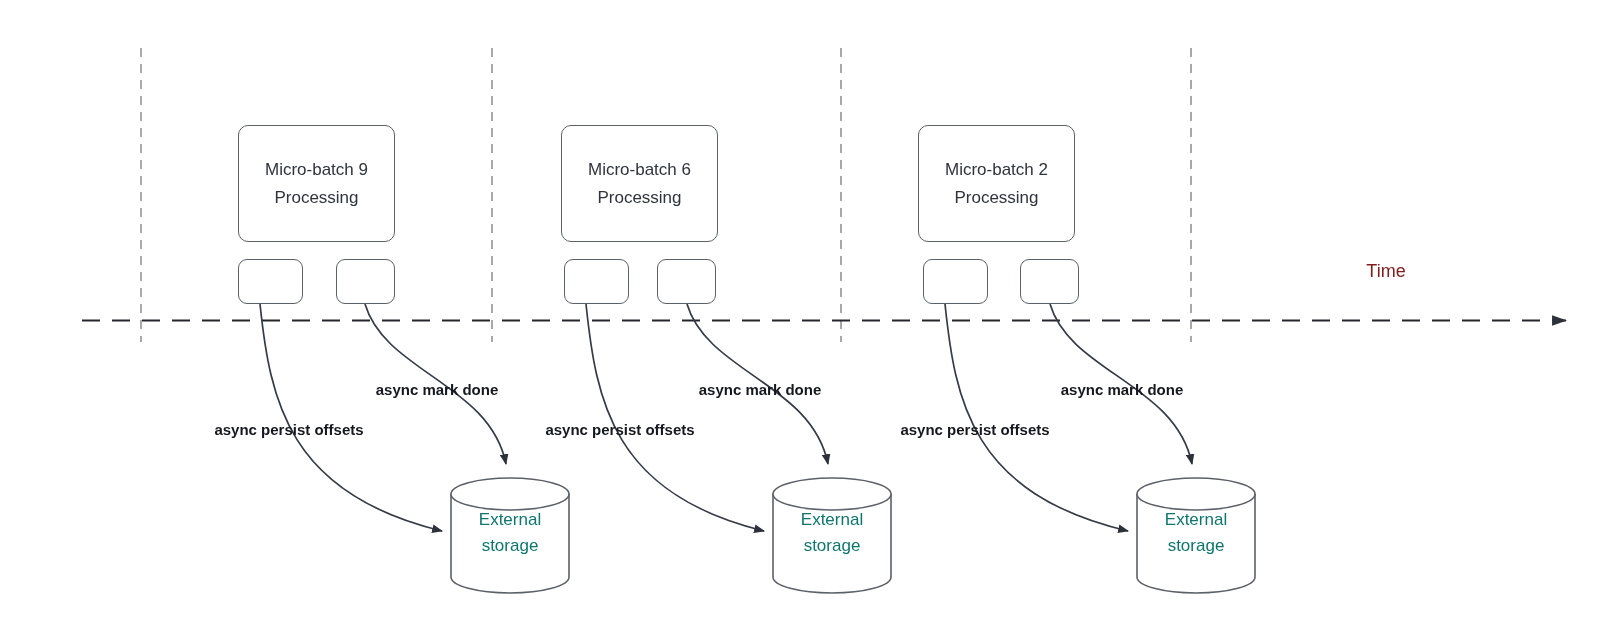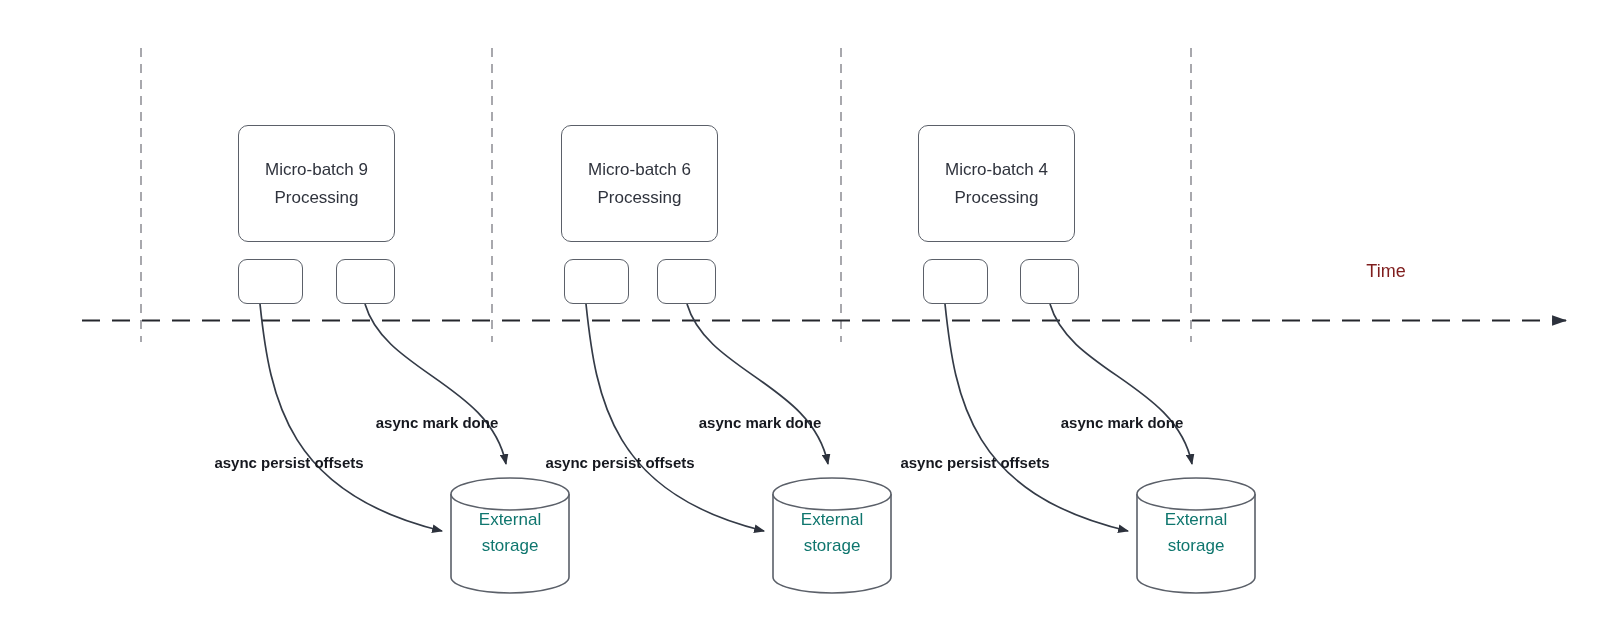--- a/index.html
+++ b/index.html
@@ -41,21 +41,20 @@
   .smallbox.left { width: 65px; }
   .smallbox.right { width: 59px; }
 
   .async-label {
     position: absolute;
     transform: translate(-50%, -50%);
     font-size: 15px;
     font-weight: bold;
     color: #16181f;
     white-space: nowrap;
-    margin-top: 33px;
   }
   .storage-label {
     position: absolute;
     width: 100px;
     transform: translateX(-50%);
     text-align: center;
     color: #0f766e;
     font-size: 17px;
     line-height: 26px;
   }
@@ -119,21 +118,21 @@
   <div class="async-label" style="left:437px; top:389px;">async mark done</div>
   <div class="storage-label" style="left:510px; top:507px;">External storage</div>
 
   <div class="bigbox" style="left:561px; top:125px;">Micro-batch 6 Processing</div>
   <div class="smallbox left" style="left:564px; top:259px;"></div>
   <div class="smallbox right" style="left:657px; top:259px;"></div>
   <div class="async-label" style="left:620px; top:429px;">async persist offsets</div>
   <div class="async-label" style="left:760px; top:389px;">async mark done</div>
   <div class="storage-label" style="left:832px; top:507px;">External storage</div>
 
-  <div class="bigbox" style="left:918px; top:125px;">Micro-batch 4 Processing</div>
+  <div class="bigbox" style="left:918px; top:125px;">Micro-batch 2 Processing</div>
   <div class="smallbox left" style="left:923px; top:259px;"></div>
   <div class="smallbox right" style="left:1020px; top:259px;"></div>
   <div class="async-label" style="left:975px; top:429px;">async persist offsets</div>
   <div class="async-label" style="left:1122px; top:389px;">async mark done</div>
   <div class="storage-label" style="left:1196px; top:507px;">External storage</div>
 
   <div class="time-label" style="left:1386px; top:271px;">Time</div>
 
 </div>
 

